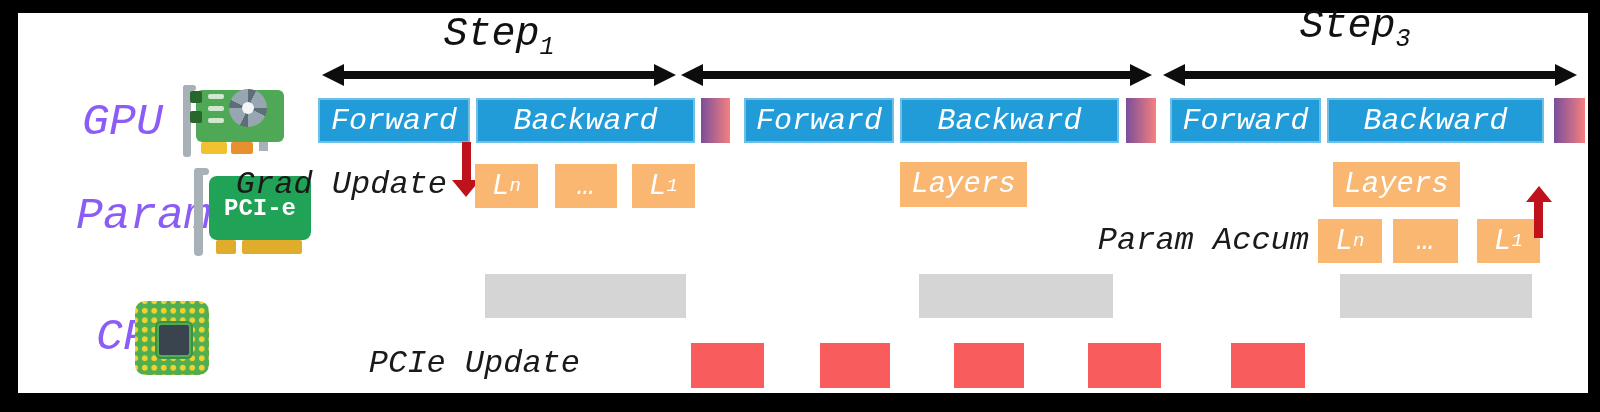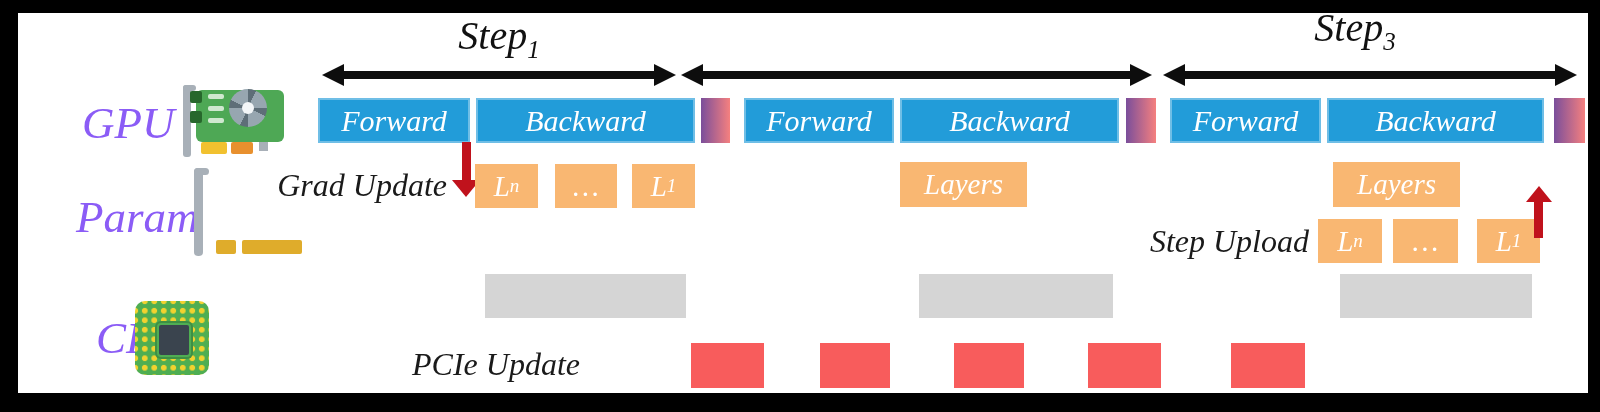--- a/index.html
+++ b/index.html
@@ -1,17 +1,17 @@
 <!DOCTYPE html>
 <html><head>
 <meta charset="utf-8">
 <style>
   html,body{margin:0;padding:0;background:#000;}
   .stage{position:relative;width:1600px;height:412px;background:#000;overflow:hidden;
-         font-family:Liberation Serif, serif;}
+         font-family:Liberation Mono, monospace;}
   .canvas{position:absolute;left:18px;top:13px;width:1570px;height:380px;background:#fff;}
 
   
   .row-label{position:absolute;font-style:italic;font-size:45px;color:#8b5cf6;white-space:nowrap;}
   .step-label{position:absolute;width:220px;text-align:center;font-style:italic;font-size:40px;
               color:#111;white-space:nowrap;}
   .step-label sub{font-size:25px;line-height:0;}
   .ann{position:absolute;font-style:italic;font-size:32px;color:#1a1a1a;white-space:nowrap;
        height:44px;line-height:44px;}
 
@@ -109,20 +109,21 @@
       <div class="st" style="top:36px;"></div>
     <div class="fan"></div>
     <div class="pins1"></div>
       <div class="pins2"></div>
       <div class="foot"></div>
   </div>
 
   <div class="row-label" style="left:76px;top:191px;">Param</div>
   <div class="pcie-icon">
     <div class="bracket"></div>
+    <div class="body">PCI-e</div>
     <div class="pins1"></div>
       <div class="pins2"></div>
   </div>
 
   <div class="row-label" style="left:96px;top:312px;">CPU</div>
   <div class="cpu-icon">
       <div class="die"></div>
     </div>
 
   <div class="bar" style="left:318px;width:152px;">Forward</div>
@@ -149,21 +150,21 @@
       <span>…</span>
     </div>
   <div class="obox" style="left:632px;top:164px;width:63px;height:44px;">
       <span>L</span>
       <sub>1</sub>
     </div>
 
   <div class="obox" style="left:900px;top:162px;width:127px;height:45px;">Layers</div>
   <div class="obox" style="left:1333px;top:162px;width:127px;height:45px;">Layers</div>
 
-  <div class="ann" style="right:291px;top:219px;">Step Upload</div>
+  <div class="ann" style="right:291px;top:219px;">Param Accum</div>
   <div class="obox" style="left:1318px;top:219px;width:64px;height:44px;">
       <span>L</span>
       <sub>n</sub>
     </div>
   <div class="obox" style="left:1393px;top:219px;width:65px;height:44px;">
       <span>…</span>
     </div>
   <div class="obox" style="left:1477px;top:219px;width:63px;height:44px;">
       <span>L</span>
       <sub>1</sub>

